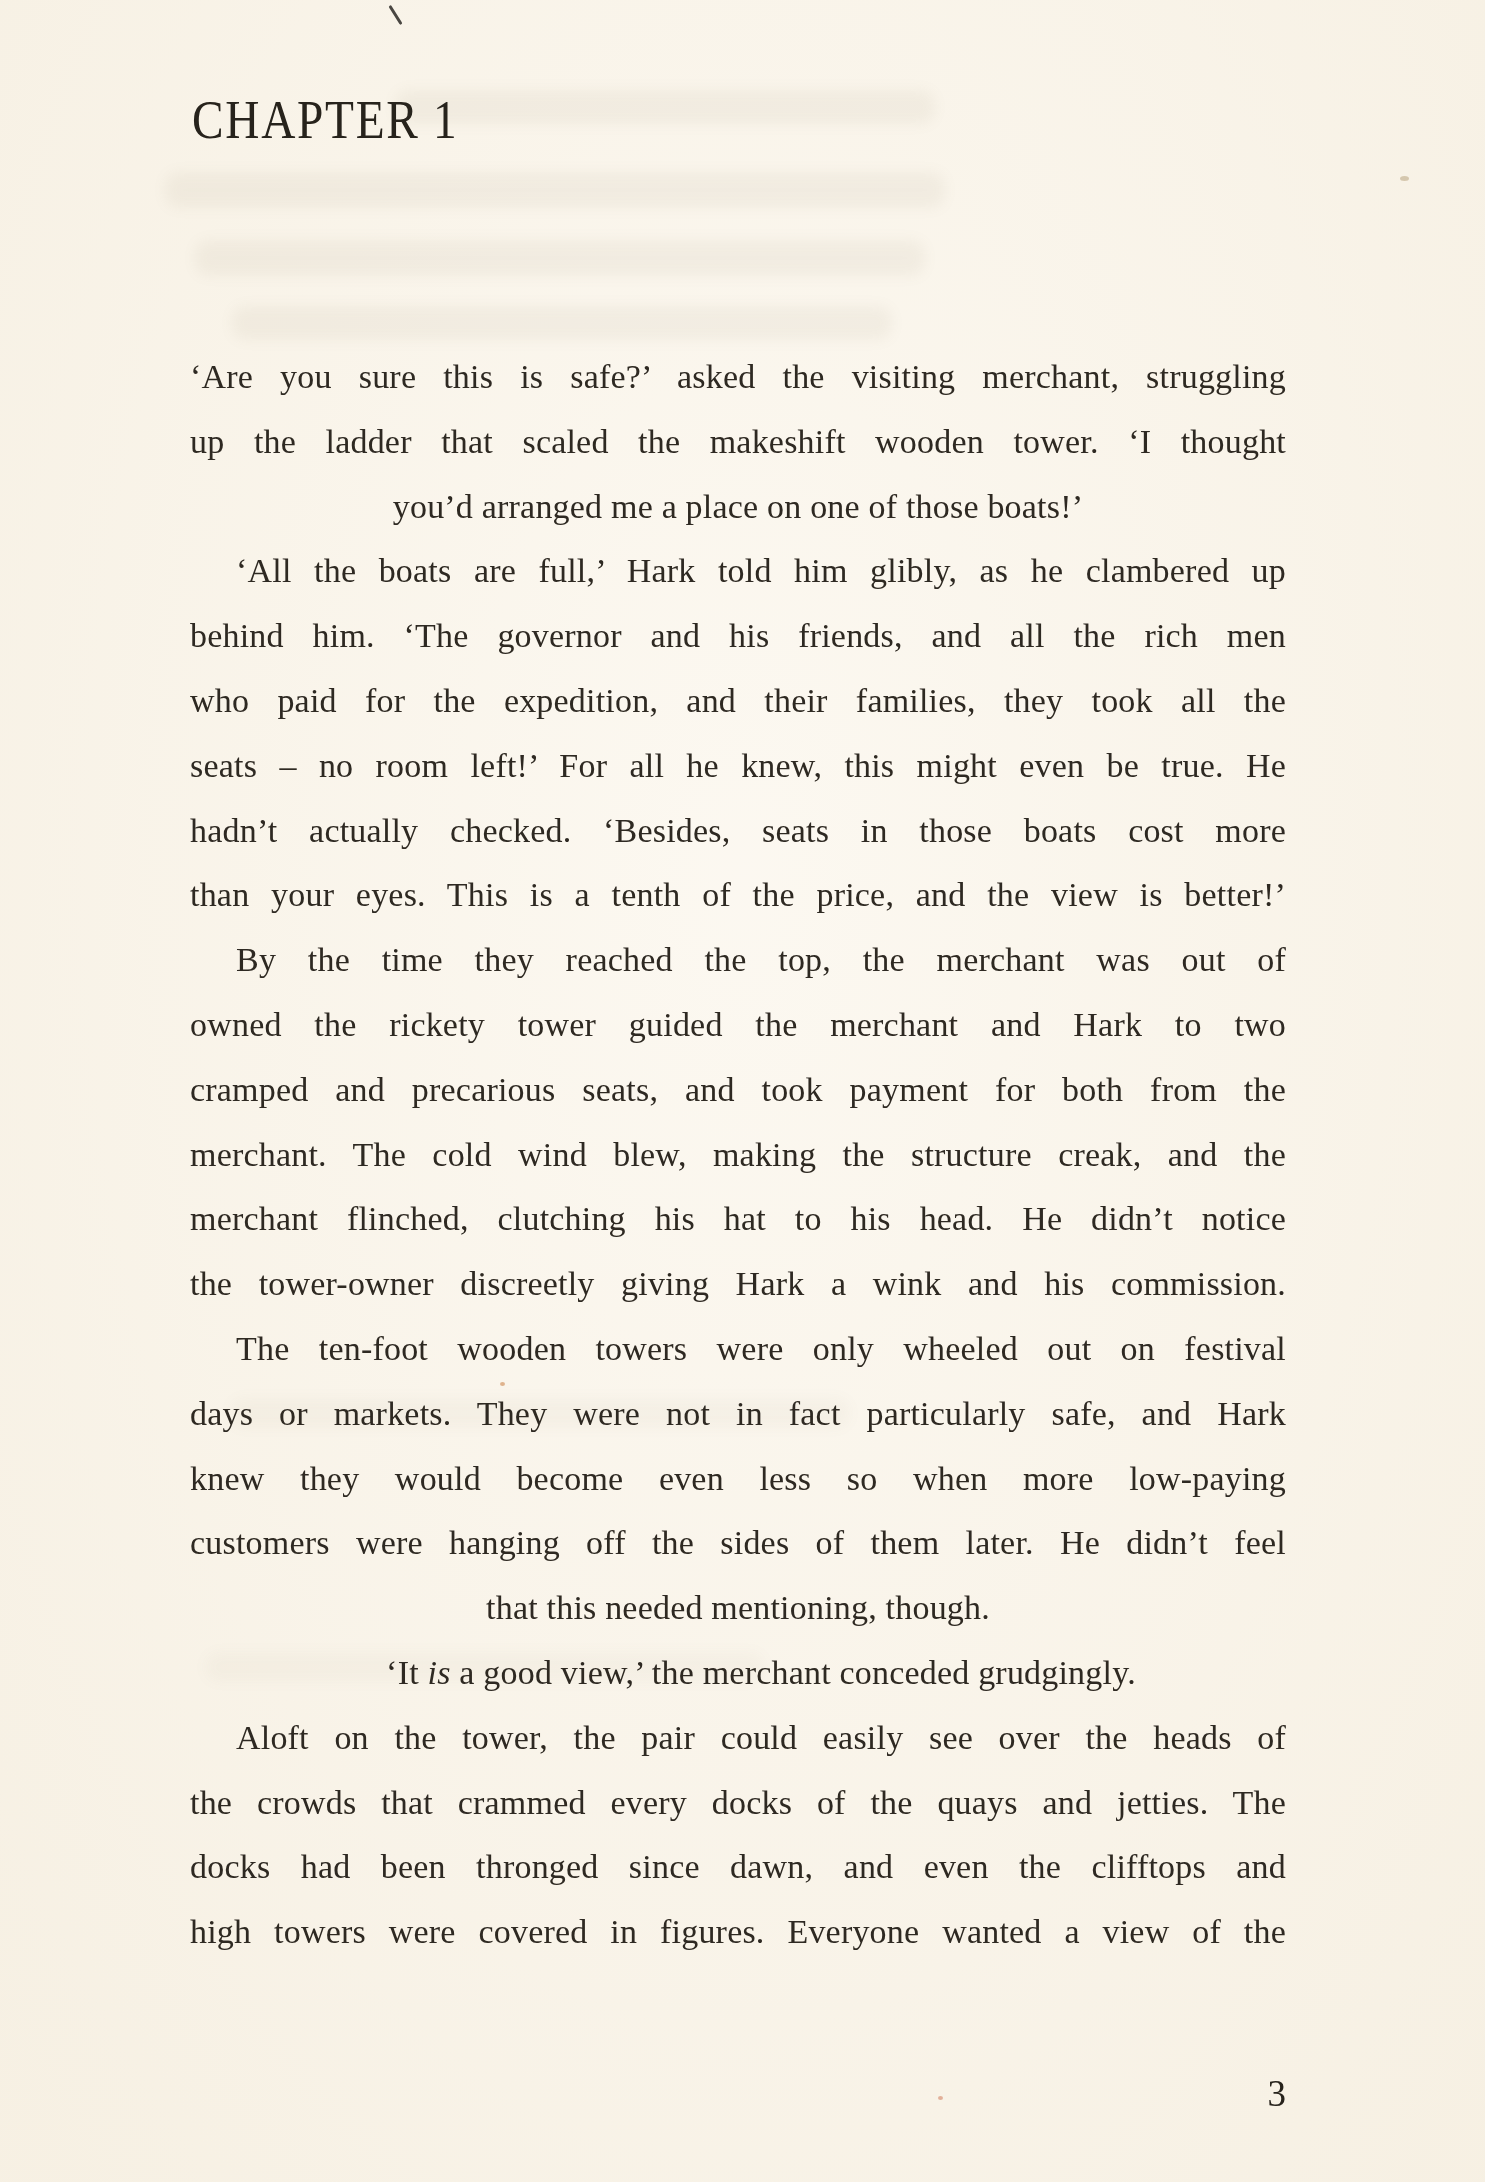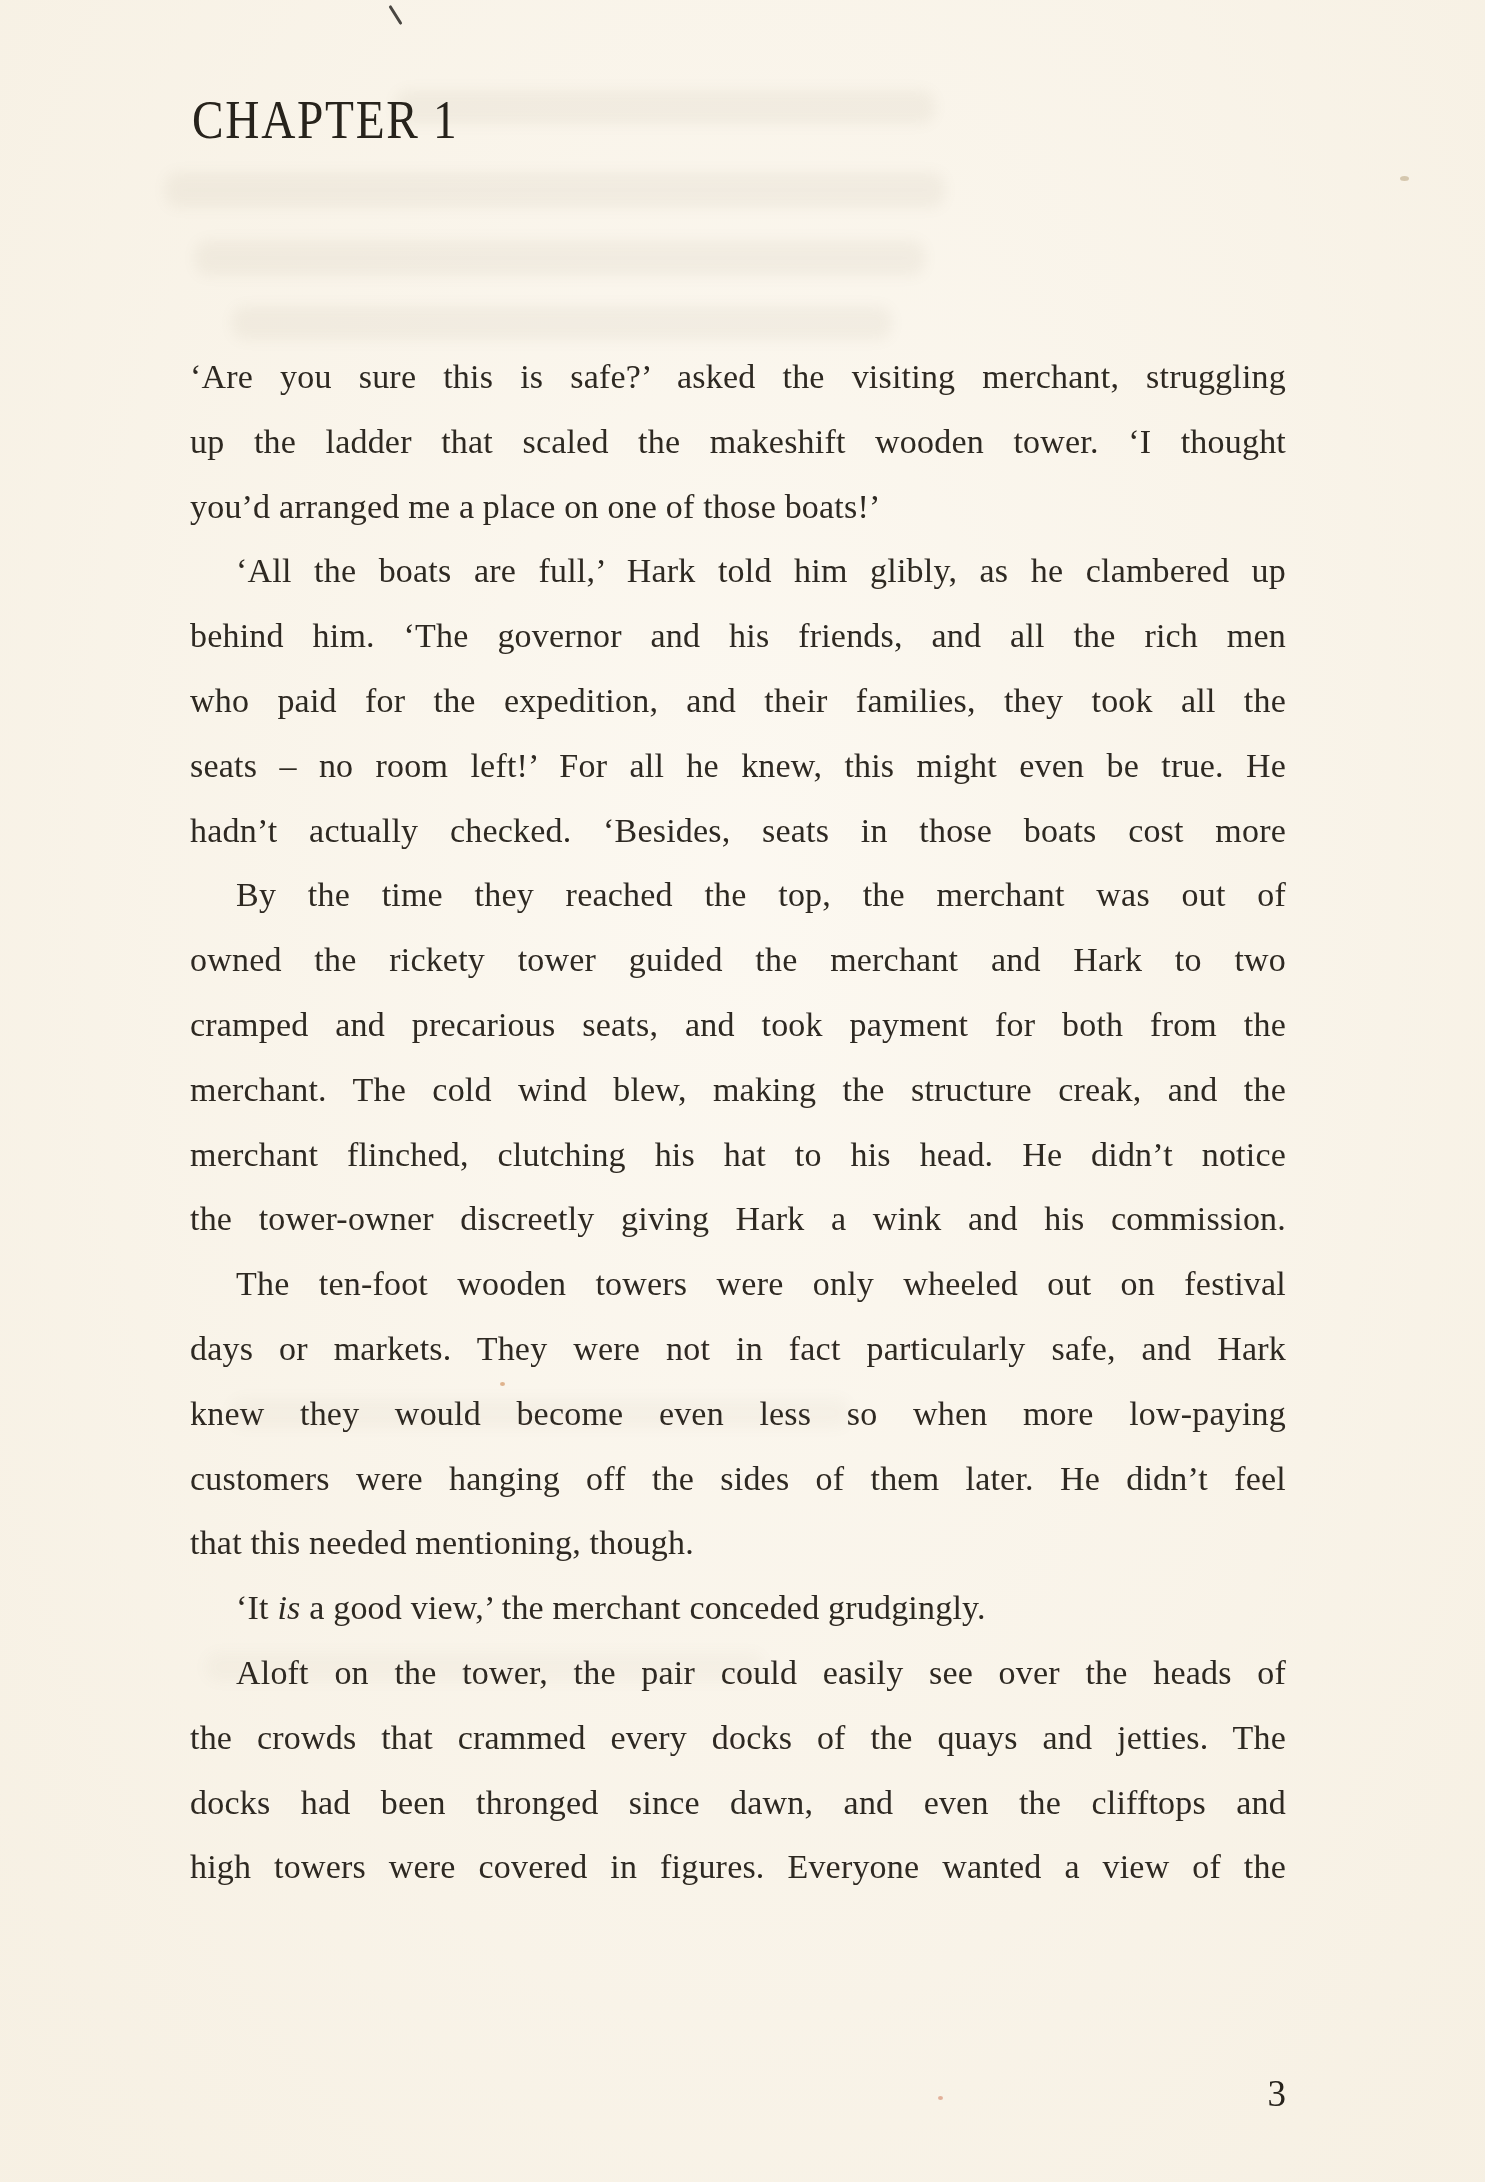--- a/index.html
+++ b/index.html
@@ -32,21 +32,21 @@
   }
   .body-text {
     position: absolute;
     left: 190px; top: 345px;
     width: 1096px;
     font-size: 34px;
     line-height: 64.8px;
     letter-spacing: 0.2px;
     color: #2e2922;
   }
-  .line { text-align: left; white-space: normal; }
+  .line { text-align: center; white-space: normal; }
   .line.just { text-align: justify; text-align-last: justify; }
   .line.indent { text-indent: 46px; }
   .line i { }
   .page-number {
     position: absolute;
     left: 190px; top: 2072px;
     width: 1096px;
     text-align: right;
     font-size: 37px;
     line-height: 1.2;
@@ -101,20 +101,21 @@
 
   <div class="body-text" id="body-text">
       <div class="line just">‘Are you sure this is safe?’ asked the visiting merchant, struggling</div>
       <div class="line just">up the ladder that scaled the makeshift wooden tower. ‘I thought</div>
       <div class="line">you’d arranged me a place on one of those boats!’</div>
       <div class="line just indent">‘All the boats are full,’ Hark told him glibly, as he clambered up</div>
       <div class="line just">behind him. ‘The governor and his friends, and all the rich men</div>
       <div class="line just">who paid for the expedition, and their families, they took all the</div>
       <div class="line just">seats – no room left!’ For all he knew, this might even be true. He</div>
       <div class="line just">hadn’t actually checked. ‘Besides, seats in those boats cost more</div>
+      <div class="line just">than your eyes. This is a tenth of the price, and the view is better!’</div>
       <div class="line just indent">By the time they reached the top, the merchant was out of</div>
       <div class="line just">owned the rickety tower guided the merchant and Hark to two</div>
       <div class="line just">cramped and precarious seats, and took payment for both from the</div>
       <div class="line just">merchant. The cold wind blew, making the structure creak, and the</div>
       <div class="line just">merchant flinched, clutching his hat to his head. He didn’t notice</div>
       <div class="line just">the tower-owner discreetly giving Hark a wink and his commission.</div>
       <div class="line just indent">The ten-foot wooden towers were only wheeled out on festival</div>
       <div class="line just">days or markets. They were not in fact particularly safe, and Hark</div>
       <div class="line just">knew they would become even less so when more low-paying</div>
       <div class="line just">customers were hanging off the sides of them later. He didn’t feel</div>

